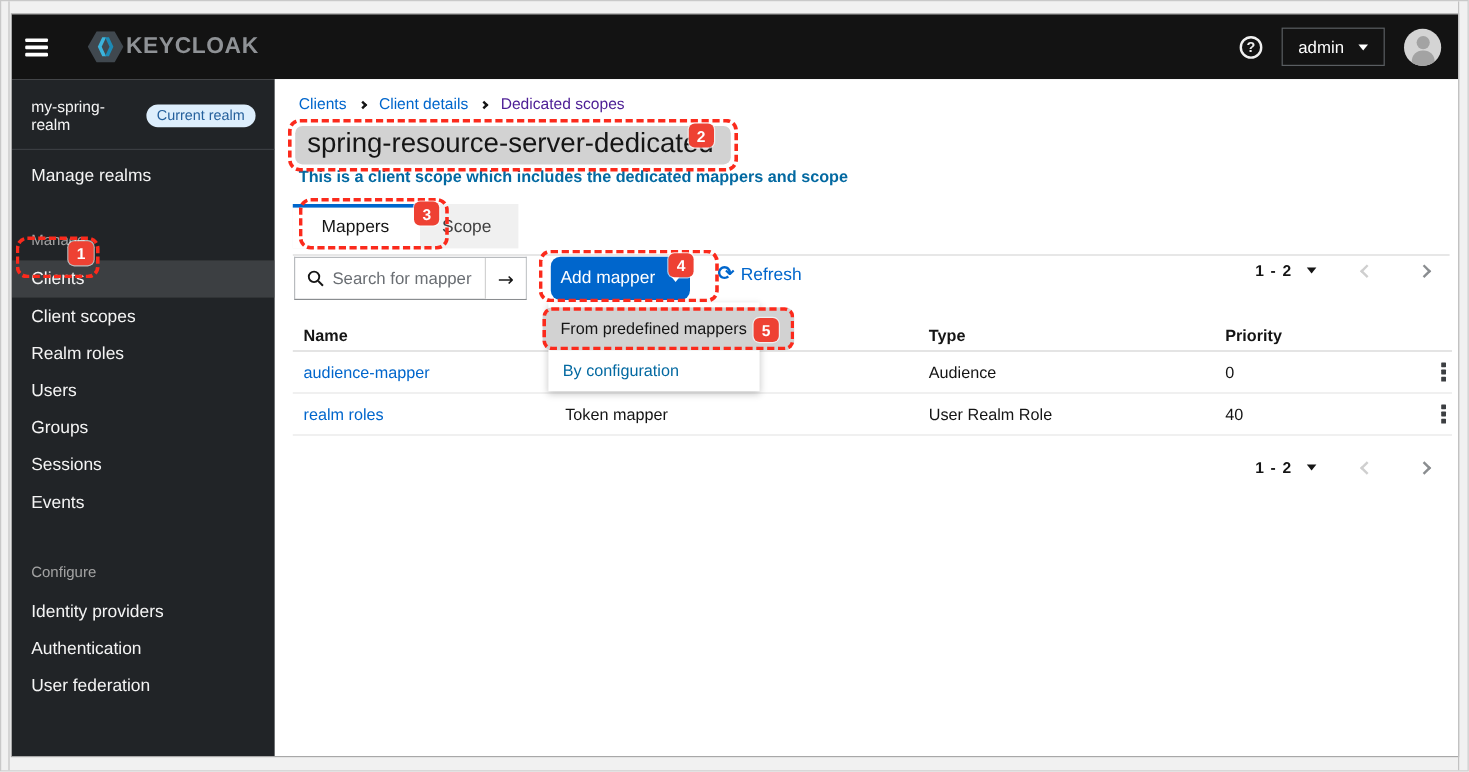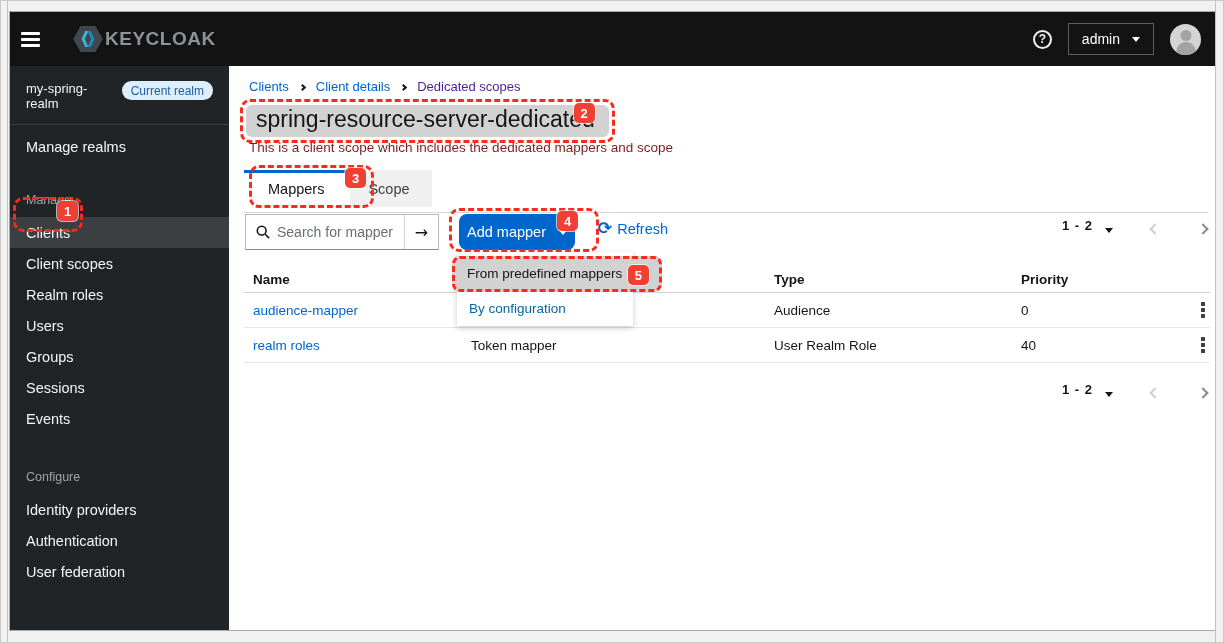--- a/index.html
+++ b/index.html
@@ -23,38 +23,38 @@
   .avatar { width:31px; height:31px; border-radius:50%; background:#d4d4d4; position:relative; overflow:hidden; margin-right:4px; }
   .avatar .head { position:absolute; left:50%; top:6px; transform:translateX(-50%); width:11px; height:11px; border-radius:50%; background:#a3a3a3; }
   .avatar .torso { position:absolute; left:50%; top:18px; transform:translateX(-50%); width:19px; height:13px; border-radius:9px 9px 0 0; background:#a3a3a3; }
 
   
   .body-row { flex:1; display:flex; min-height:0; }
   .sidebar { width:219px; background:#212427; color:#f4f4f4; flex-shrink:0; position:relative; }
   .main { flex:1; position:relative; background:#fff; overflow:hidden; }
 
   
-  .realm-row { display:flex; align-items:flex-start; gap:6px; padding:15px 16px 13px; border-bottom:1px solid #3a3d41; }
+  .realm-row { display:flex; align-items:center; gap:6px; padding:15px 16px 13px; border-bottom:1px solid #3a3d41; }
   .realm-name { font-size:13px; }
   .realm-badge { background:#ddeefc; color:#25609c; font-size:12px; padding:2.5px 9px; border-radius:11px; white-space:nowrap; }
   .side-link { padding:14px 16px; font-size:14.5px; cursor:pointer; }
   .group-label { padding:24px 16px 10px; font-size:12.5px; color:#a3a3a3; }
   .nav-item { height:31px; display:flex; align-items:center; padding:0 16px; font-size:14.5px; cursor:pointer; }
   .nav-item.selected { background:#3c3f42; }
 
   
   .breadcrumb { position:absolute; left:20px; top:13px; display:flex; align-items:center; gap:11px; font-size:13px; }
   .breadcrumb a { color:#0066cc; text-decoration:none; cursor:pointer; }
   .crumb-current { color:#4c1d95; }
   .crumb-sep { width:5px; height:5px; border-right:2px solid #151515; border-top:2px solid #151515; transform:rotate(45deg); margin-top:1px; }
 
   .title-anno { position:absolute; left:11px; top:33px; border:3px dashed #fb2a1c; border-radius:10px; padding:3px; z-index:30; }
   .title-hl { background:#d2d2d2; border-radius:6px; padding:1px 14px 4px 10px; }
   .page-title { font-size:23px; color:#151515; font-weight:400; white-space:nowrap; }
-  .subtitle { position:absolute; left:20px; top:74px; font-size:13.5px; color:#7f1d1d; }
+  .subtitle { position:absolute; left:20px; top:74px; font-size:13.5px; color:#0369a1;font-weight:bold; }
 
   
   .tabs { position:absolute; left:15px; top:104px; display:flex; background:#f0f0f0; height:37px; }
   .tab { font-size:14.5px; color:#3f3f3f; display:flex; align-items:flex-start; cursor:pointer; }
   .tab.active { background:#fff; border-top:3px solid #0066cc; padding:8px 26px 0 24px; color:#151515; }
   .tab.inactive { padding:11px 22px 0 18px; }
   .tabs-divider { position:absolute; left:15px; right:7px; top:146px; height:1px; background:#d8d8d8; }
 
   
   .search-group { position:absolute; left:16px; top:148px; width:194px; height:36px; border:1px solid #b8bbbe; border-bottom-color:#8a8d90; display:flex; align-items:center; background:#fff; }
@@ -62,21 +62,21 @@
   .search-group input::placeholder { color:#6a6e73; }
   .search-icon { margin:0 7px 0 10px; flex-shrink:0; }
   .search-submit { width:34px; align-self:stretch; border-left:1px solid #d2d2d2; display:flex; align-items:center; justify-content:center; font-size:16px; color:#151515; cursor:pointer; background:#fff; font-family:"DejaVu Sans",sans-serif; }
 
   .add-mapper-btn { position:absolute; left:230px; top:148px; height:36px; width:116px; background:#0066cc; color:#fff; border:none; border-radius:8px; font-size:14.5px; font-family:inherit; display:flex; align-items:center; justify-content:center; gap:13px; cursor:pointer; }
   .add-mapper-btn .caret-down { border-top-color:#fff; }
 
   .refresh { position:absolute; left:369px; top:155px; display:flex; align-items:center; gap:5px; color:#0066cc; font-size:14.5px; cursor:pointer; }
   .refresh-icon { font-family:"DejaVu Sans",sans-serif; font-size:17px; font-weight:bold; line-height:1; margin-top:-2px; }
 
-  .pagination { position:absolute; right:8px; display:flex; align-items:flex-end; }
+  .pagination { position:absolute; right:24px; display:flex; align-items:center; }
   .pagination.top { top:152px; } .pagination.bottom { top:316px; }
   .pag-range { font-size:13px; font-weight:700; color:#151515; letter-spacing:1px; }
   .pag-caret { width:0; height:0; border-left:4.5px solid transparent; border-right:4.5px solid transparent; border-top:5px solid #151515; margin-left:12px; cursor:pointer; }
   .chev { width:8px; height:8px; border-right:2.5px solid #8a8d90; border-top:2.5px solid #8a8d90; cursor:pointer; }
   .chev.left { transform:rotate(-135deg); margin-left:38px; border-color:#cfcfcf; }
   .chev.right { transform:rotate(45deg); margin-left:40px; }
 
   
   .table { position:absolute; left:15px; top:200px; width:966px; font-size:13.5px; color:#151515; }
   .trow { display:grid; grid-template-columns:218px 303px 247px 175px 23px; align-items:center; }

